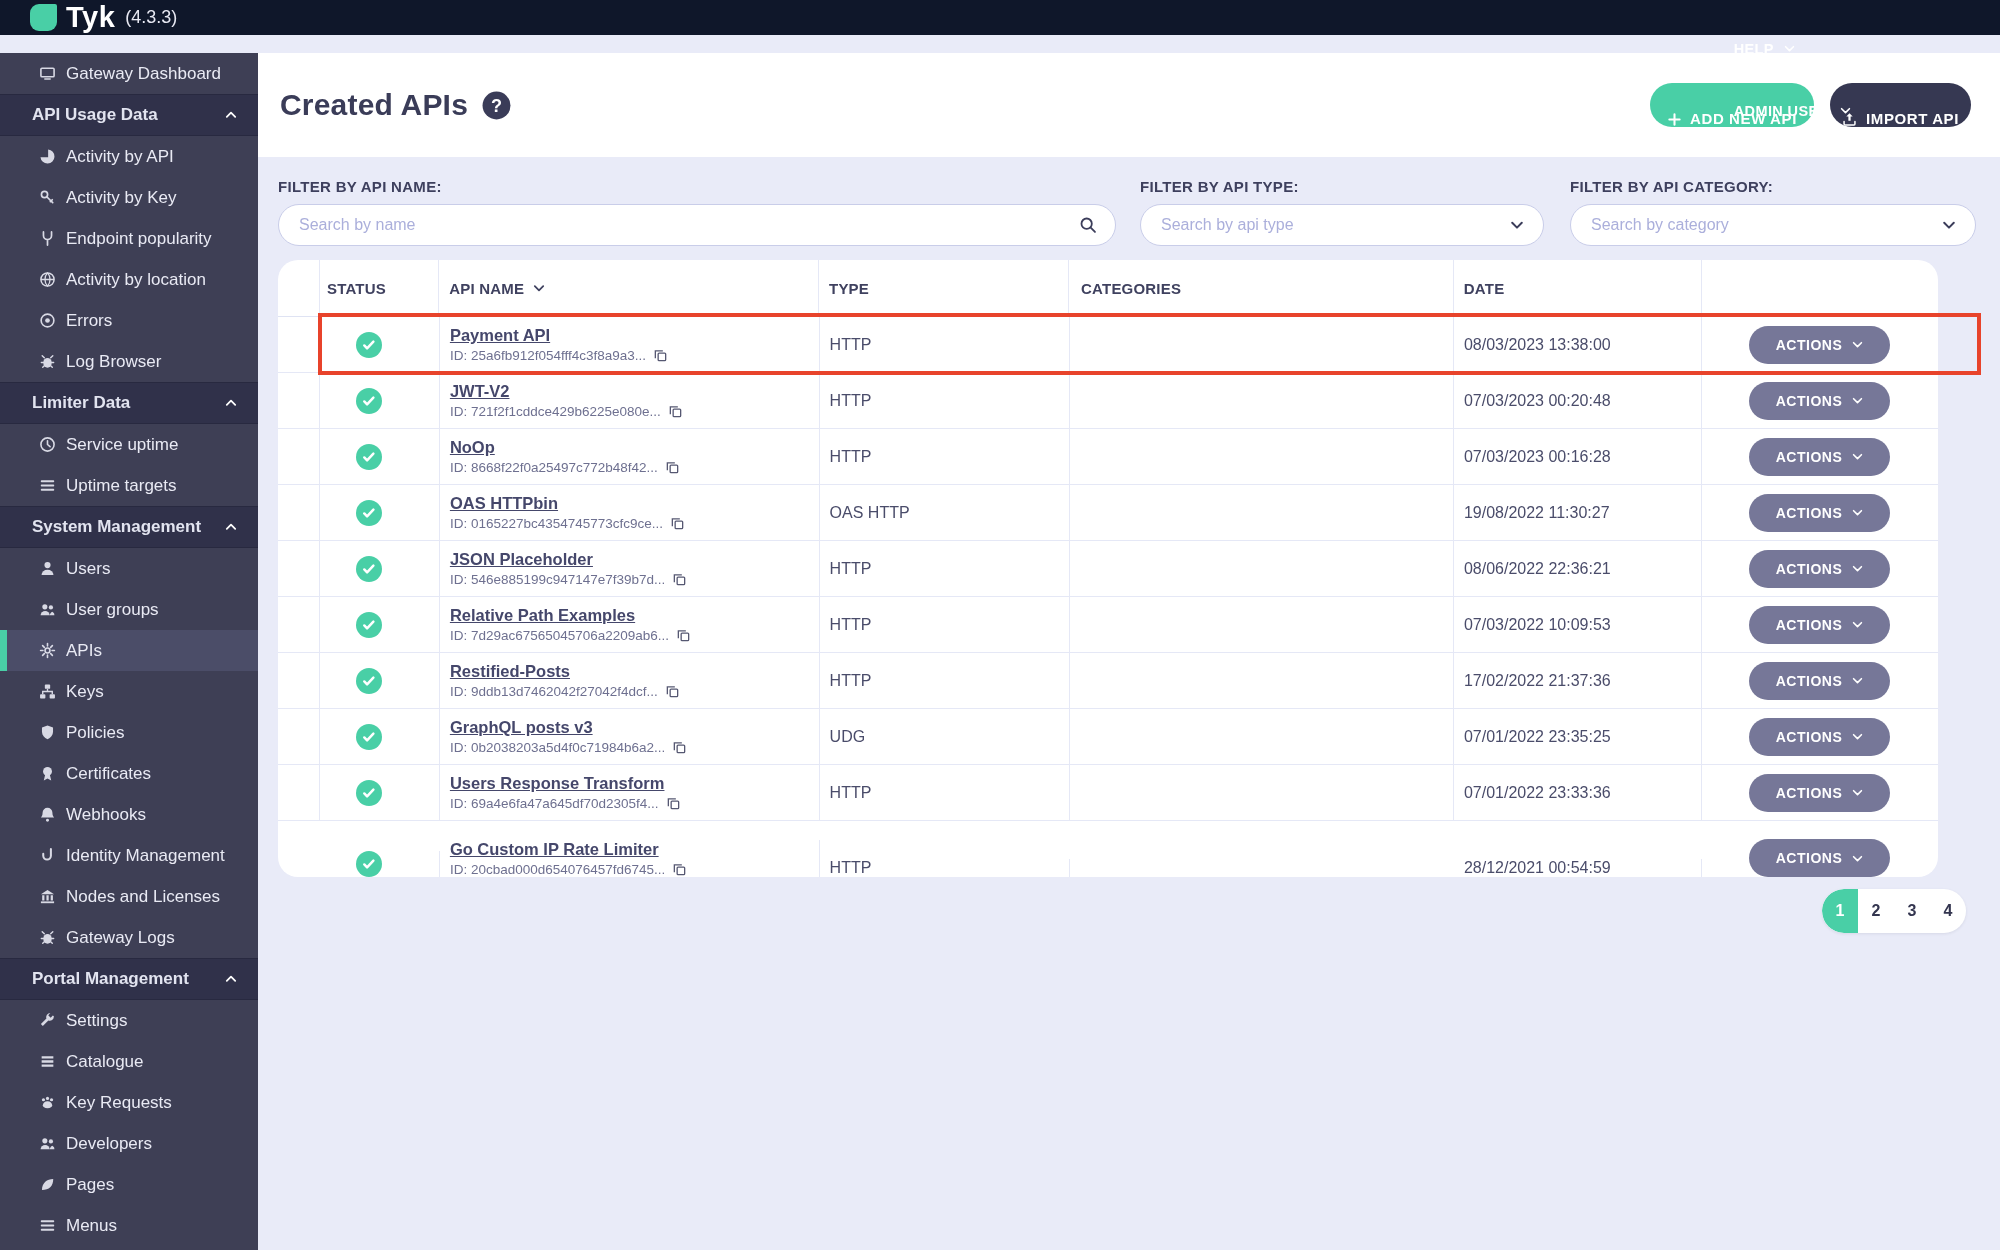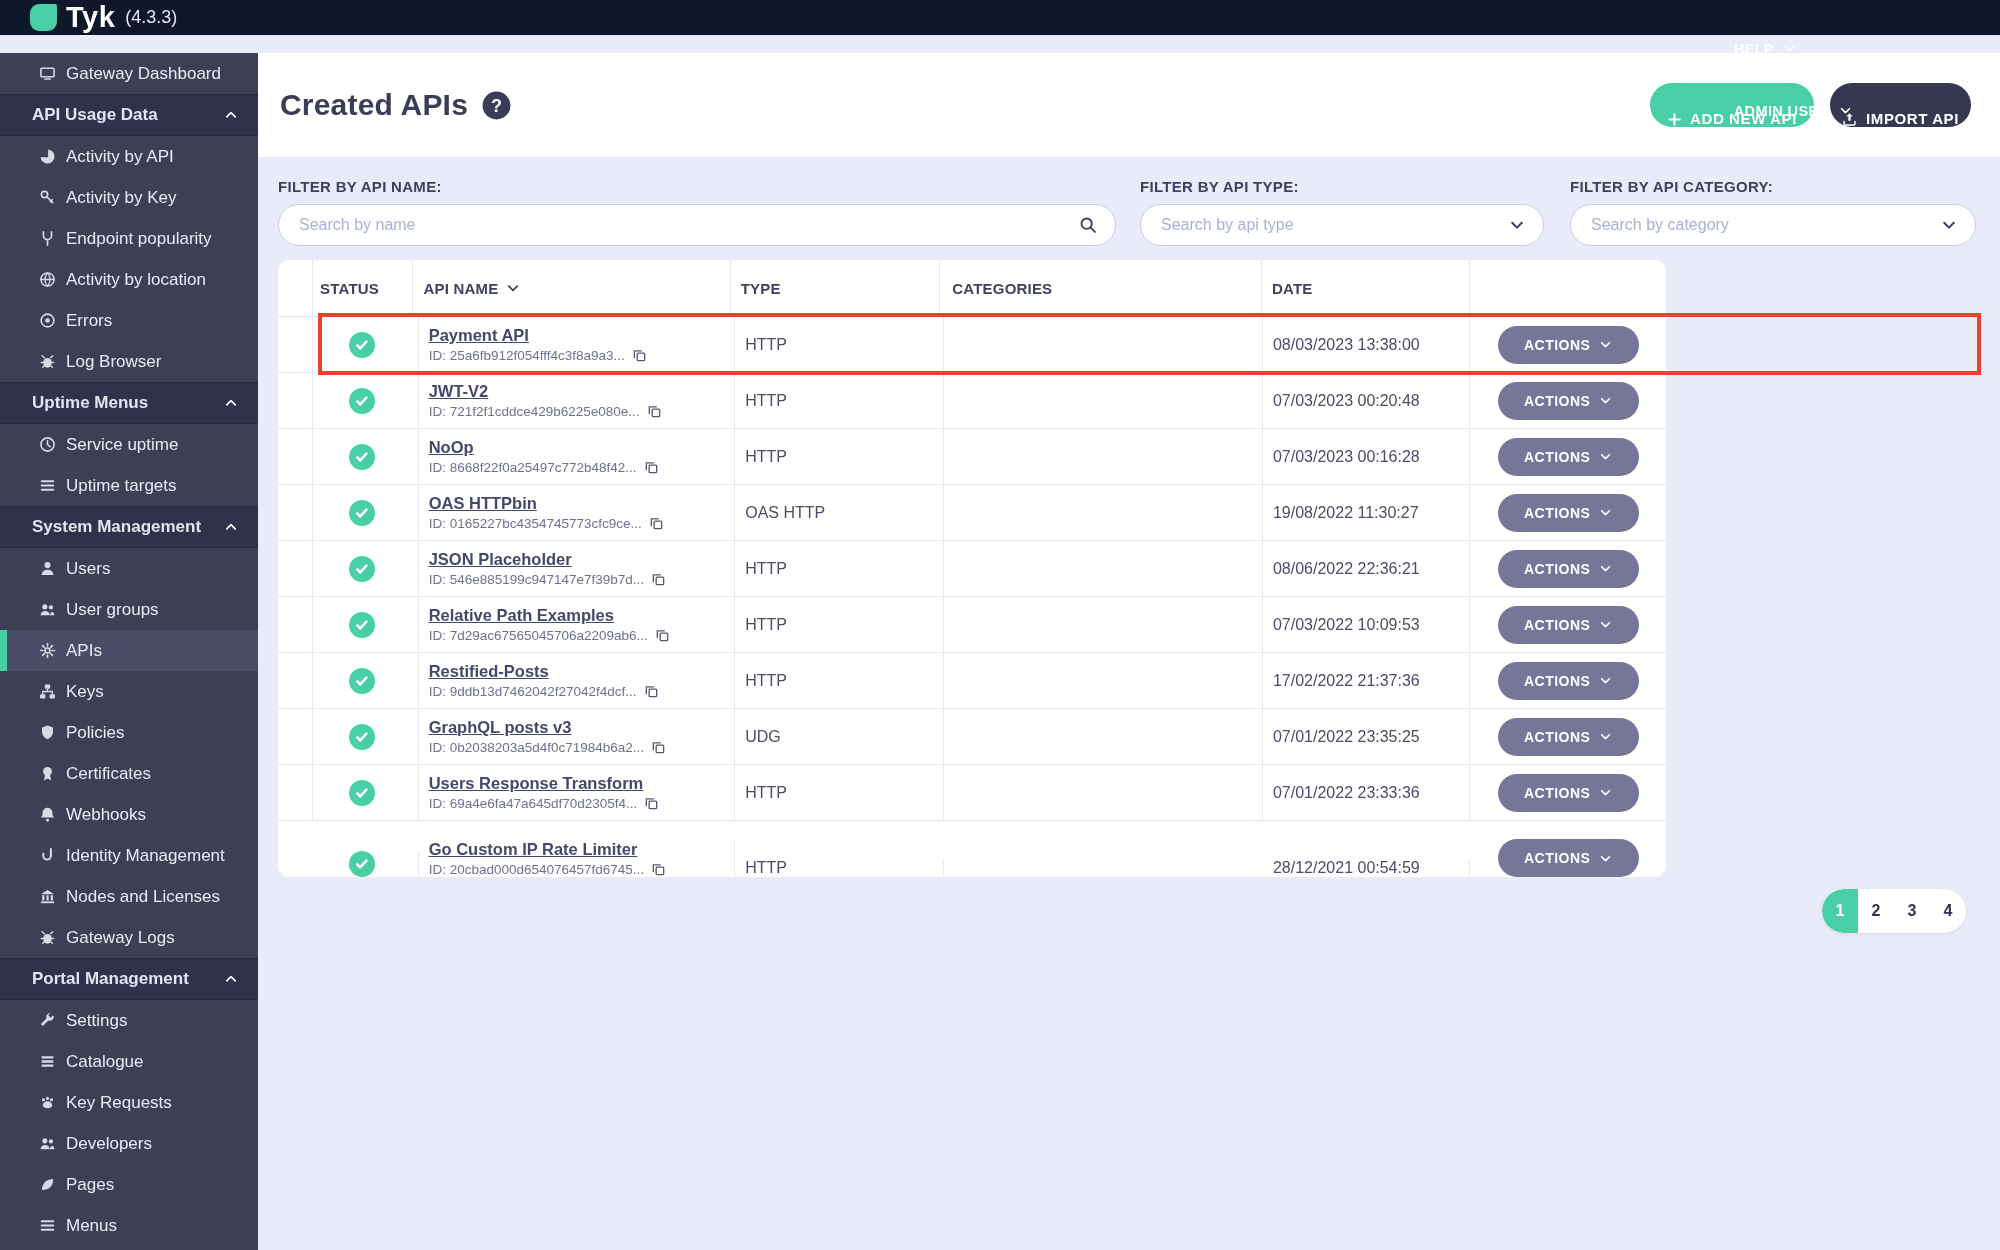--- a/index.html
+++ b/index.html
@@ -53,21 +53,21 @@
   .f-label { font-size:15px; font-weight:bold; color:#3E405E; letter-spacing:.3px; }
   .f-input { margin-top:9px; height:42px; background:#fff; border:1px solid #C9CDE9; border-radius:21px;
              display:flex; align-items:center; padding:0 18px 0 20px; }
   .f-input input { border:none; outline:none; flex:1; font-size:16px; color:#ef4444; font-family:inherit; background:transparent; }
   .f-input input::placeholder { color:#ABAFDB; }
   .sel-placeholder { flex:1; font-size:16px; color:#ABAFDB; }
   .search-ico { width:18px; height:18px; color:#3B3D5A; flex:none; }
   .sel-chev { width:16px; height:16px; color:#3B3D5A; flex:none; cursor:pointer; }
 
   
-  .table-card { margin-top:14px; background:#fff; border-radius:11px; position:relative; width:1388px; }
+  .table-card { margin-top:14px; background:#fff; border-radius:20px; position:relative; width:1660px; }
   .t-head { display:flex; height:57px; border-bottom:1px solid #DFE3F3; }
   .t-row  { display:flex; height:56px; border-bottom:1px solid #E5E8F6; }
   .t-row:last-child { border-bottom:none;align-items:flex-end; }
   .cell { border-right:1px solid #E5E8F6; display:flex; align-items:center; }
   .c-pad    { width:43px; }
   .c-status { width:122px; }
   .c-name   { width:389px; }
   .c-type   { width:256px; }
   .c-cat    { width:394px; }
   .c-date   { width:254px; }
@@ -232,21 +232,21 @@
           <ellipse cx="8" cy="9.2" rx="4" ry="4.6"></ellipse>
           <path d="M5 4.5 3 2.5M11 4.5l2-2M2.2 9h2M11.8 9h2M3.5 13.5 5 12M12.5 13.5 11 12" stroke="currentColor" stroke-width="1.3" fill="none" stroke-linecap="round"></path>
         </svg>
       </span>
       <span class="s-label">Log Browser</span>
 
     </div>
 
     <div class="s-entry section">
 
-      <span class="s-label">Uptime Menus</span>
+      <span class="s-label">Limiter Data</span>
       <span class="s-chev">
         <svg viewBox="0 0 16 16" xmlns="http://www.w3.org/2000/svg" fill="currentColor" style="width:100%;height:100%;display:block">
           <path d="M3.2 10.2 8 5.4l4.8 4.8" fill="none" stroke="currentColor" stroke-width="2" stroke-linecap="round" stroke-linejoin="round"></path>
         </svg>
       </span>
     </div>
 
     <div class="s-entry item">
       <span class="s-icon">
         <svg viewBox="0 0 16 16" xmlns="http://www.w3.org/2000/svg" fill="currentColor" style="width:100%;height:100%;display:block">

